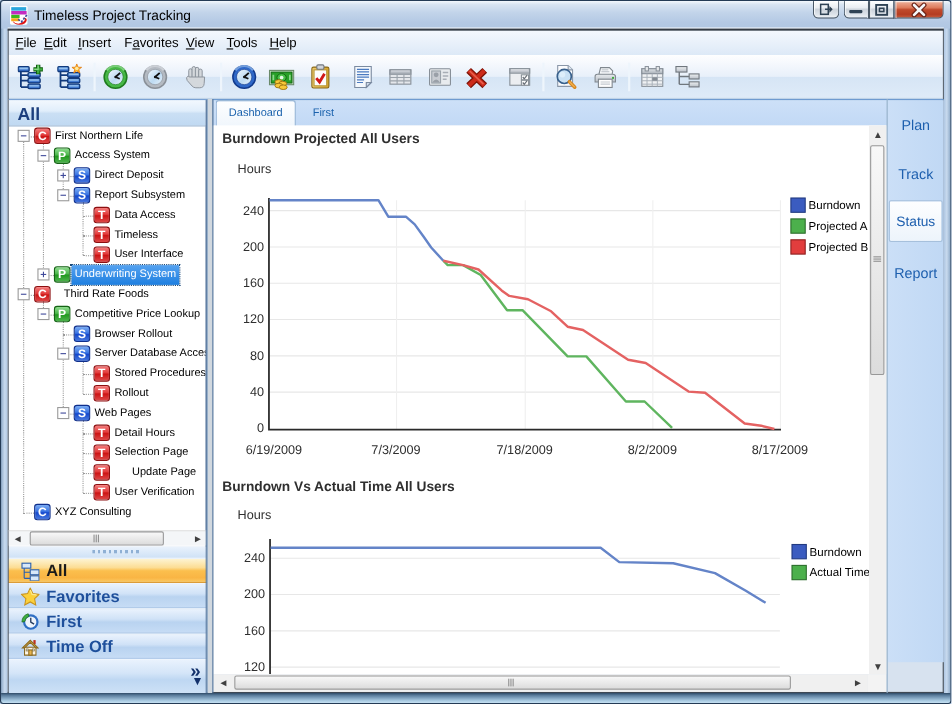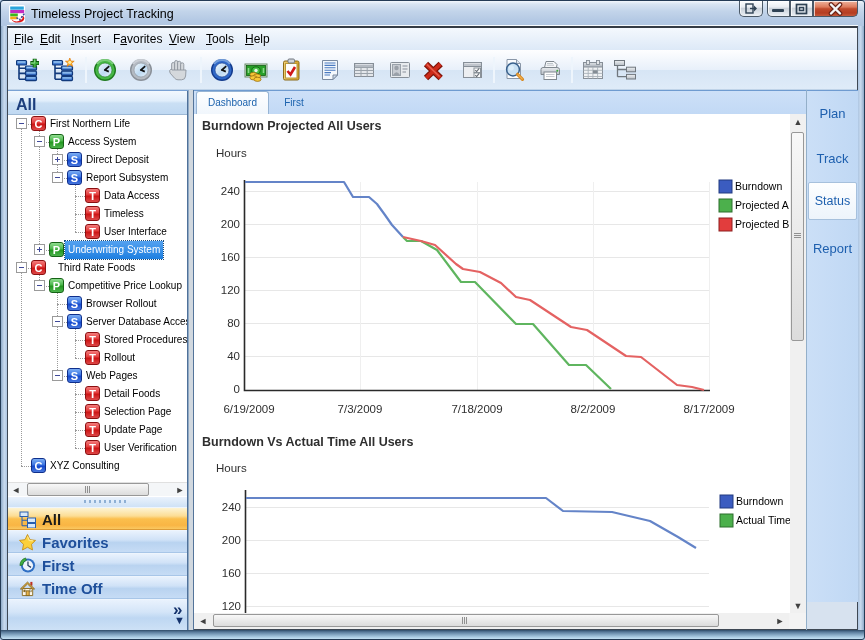--- a/index.html
+++ b/index.html
@@ -397,27 +397,27 @@
 <div class="trow" style="left:96px;top:241px;line-height:18px">Stored Procedures</div>
 <div class="doth" style="left:67px;top:268px;width:10px"></div>
 <div class="tico ico-t" style="left:77px;top:260px">T</div>
 <div class="trow" style="left:96px;top:259px;line-height:18px">Rollout</div>
 <div class="doth" style="left:49px;top:286px;width:10px"></div>
 <div class="exp" style="left:44px;top:280px"></div>
 <div class="tico ico-s" style="left:59px;top:278px">S</div>
 <div class="trow" style="left:78px;top:277px;line-height:18px">Web Pages</div>
 <div class="doth" style="left:67px;top:304px;width:10px"></div>
 <div class="tico ico-t" style="left:77px;top:296px">T</div>
-<div class="trow" style="left:96px;top:295px;line-height:18px">Detail Foods</div>
+<div class="trow" style="left:96px;top:295px;line-height:18px">Detail Hours</div>
 <div class="doth" style="left:67px;top:322px;width:10px"></div>
 <div class="tico ico-t" style="left:77px;top:314px">T</div>
 <div class="trow" style="left:96px;top:313px;line-height:18px">Selection Page</div>
 <div class="doth" style="left:67px;top:340px;width:10px"></div>
 <div class="tico ico-t" style="left:77px;top:332px">T</div>
-<div class="trow" style="left:96px;top:331px;line-height:18px">Update Page</div>
+<div class="trow" style="left:112px;top:331px;line-height:18px">Update Page</div>
 <div class="doth" style="left:67px;top:358px;width:10px"></div>
 <div class="tico ico-t" style="left:77px;top:350px">T</div>
 <div class="trow" style="left:96px;top:349px;line-height:18px">User Verification</div>
 <div class="doth" style="left:13px;top:376px;width:10px"></div>
 <div class="tico ico-cb" style="left:23px;top:368px">C</div>
 <div class="trow" style="left:42px;top:367px;line-height:18px">XYZ Consulting</div>
 </div>
 <div class="abs" id="treehs">
 <div class="sarrow" style="left:1px;top:0;width:14px;">◄</div>
 <div class="sarrow" style="left:165px;top:0;width:14px;">►</div>

